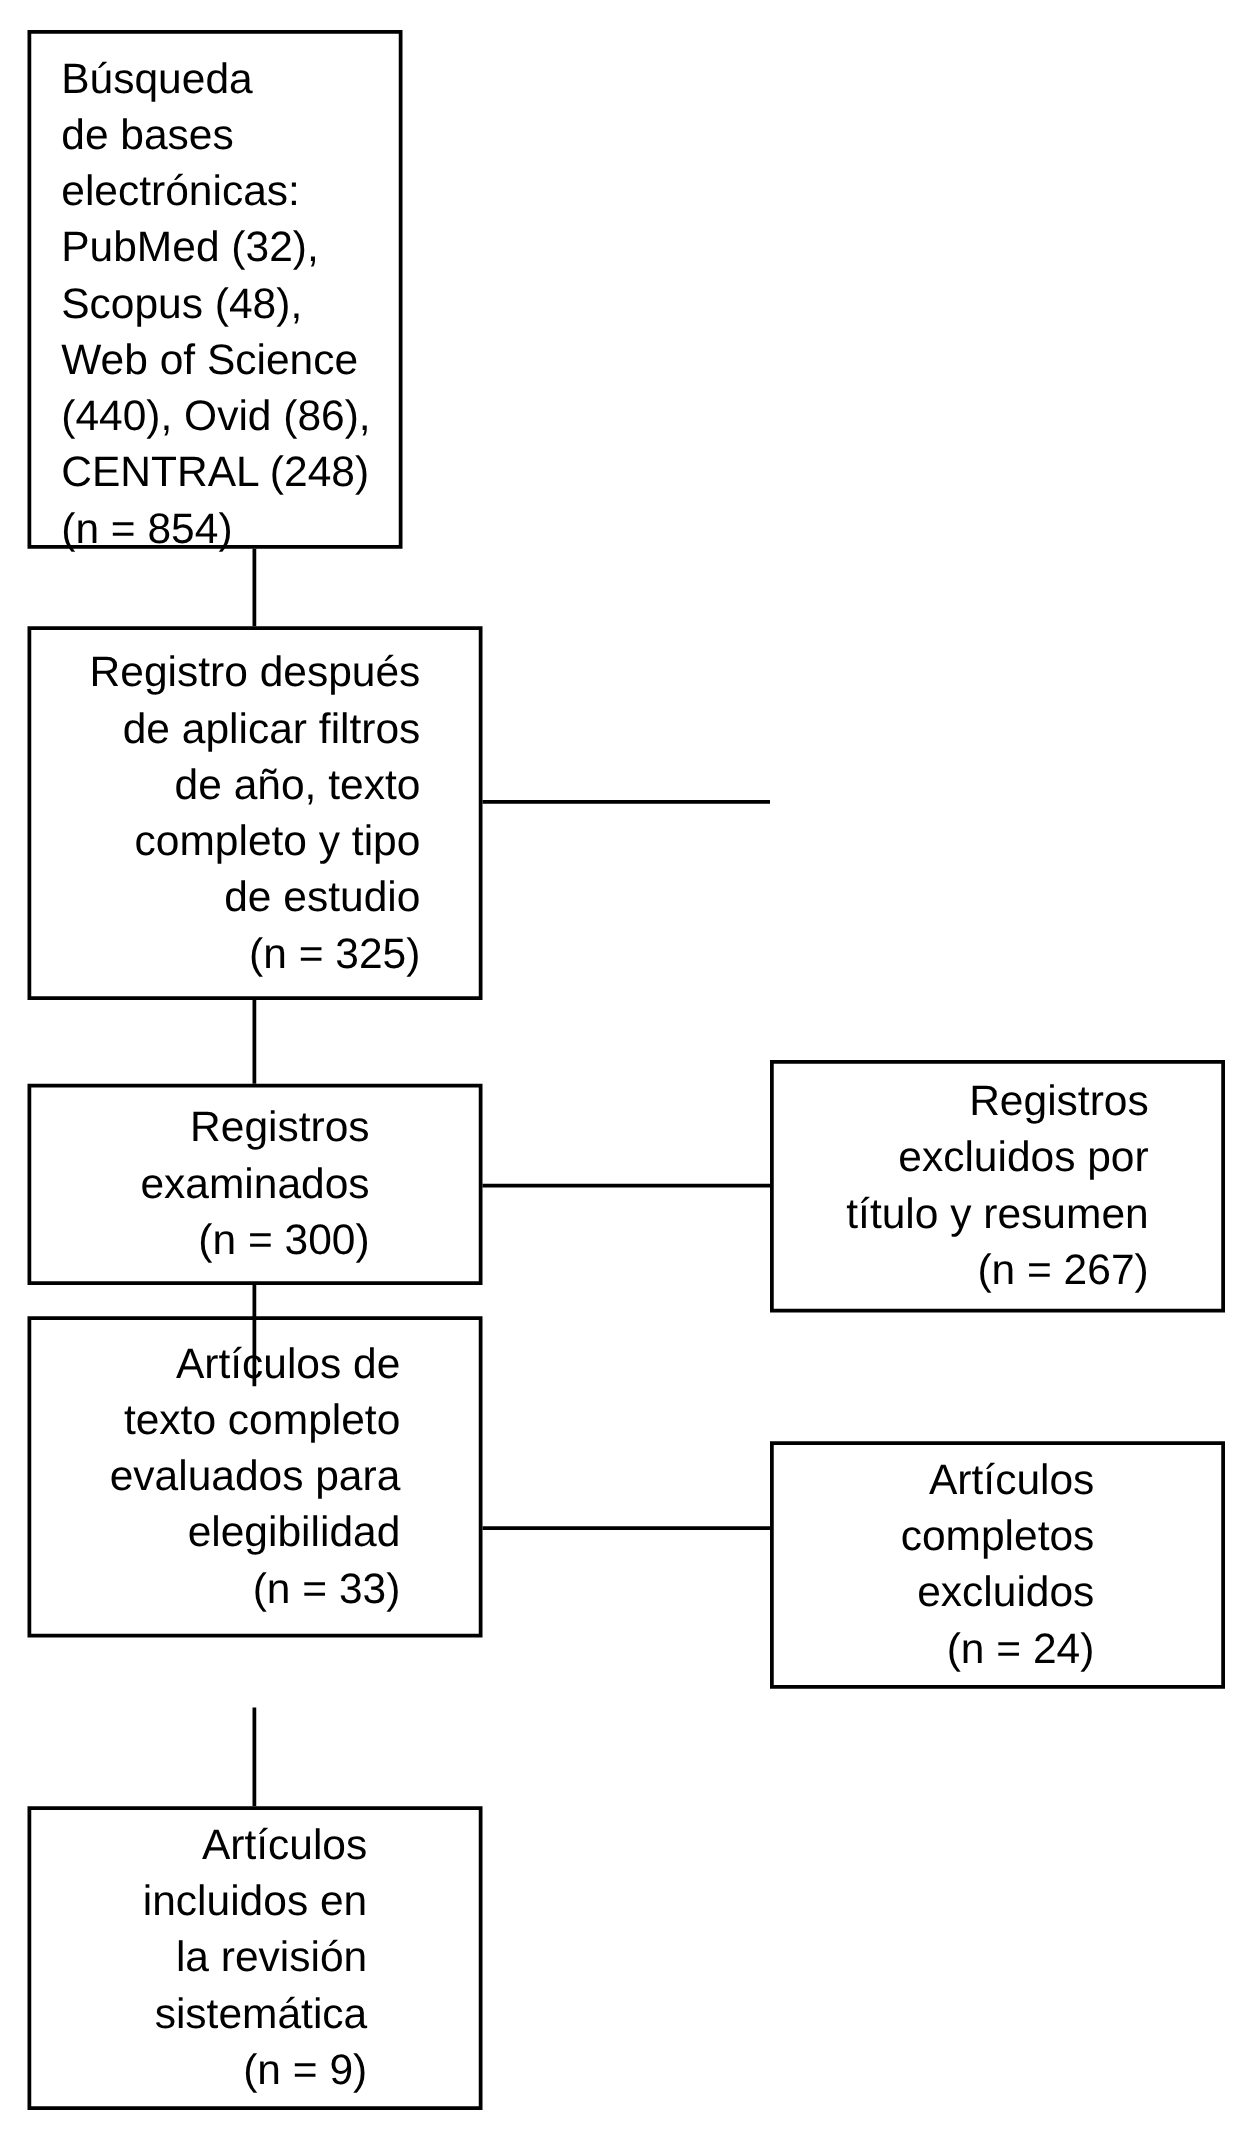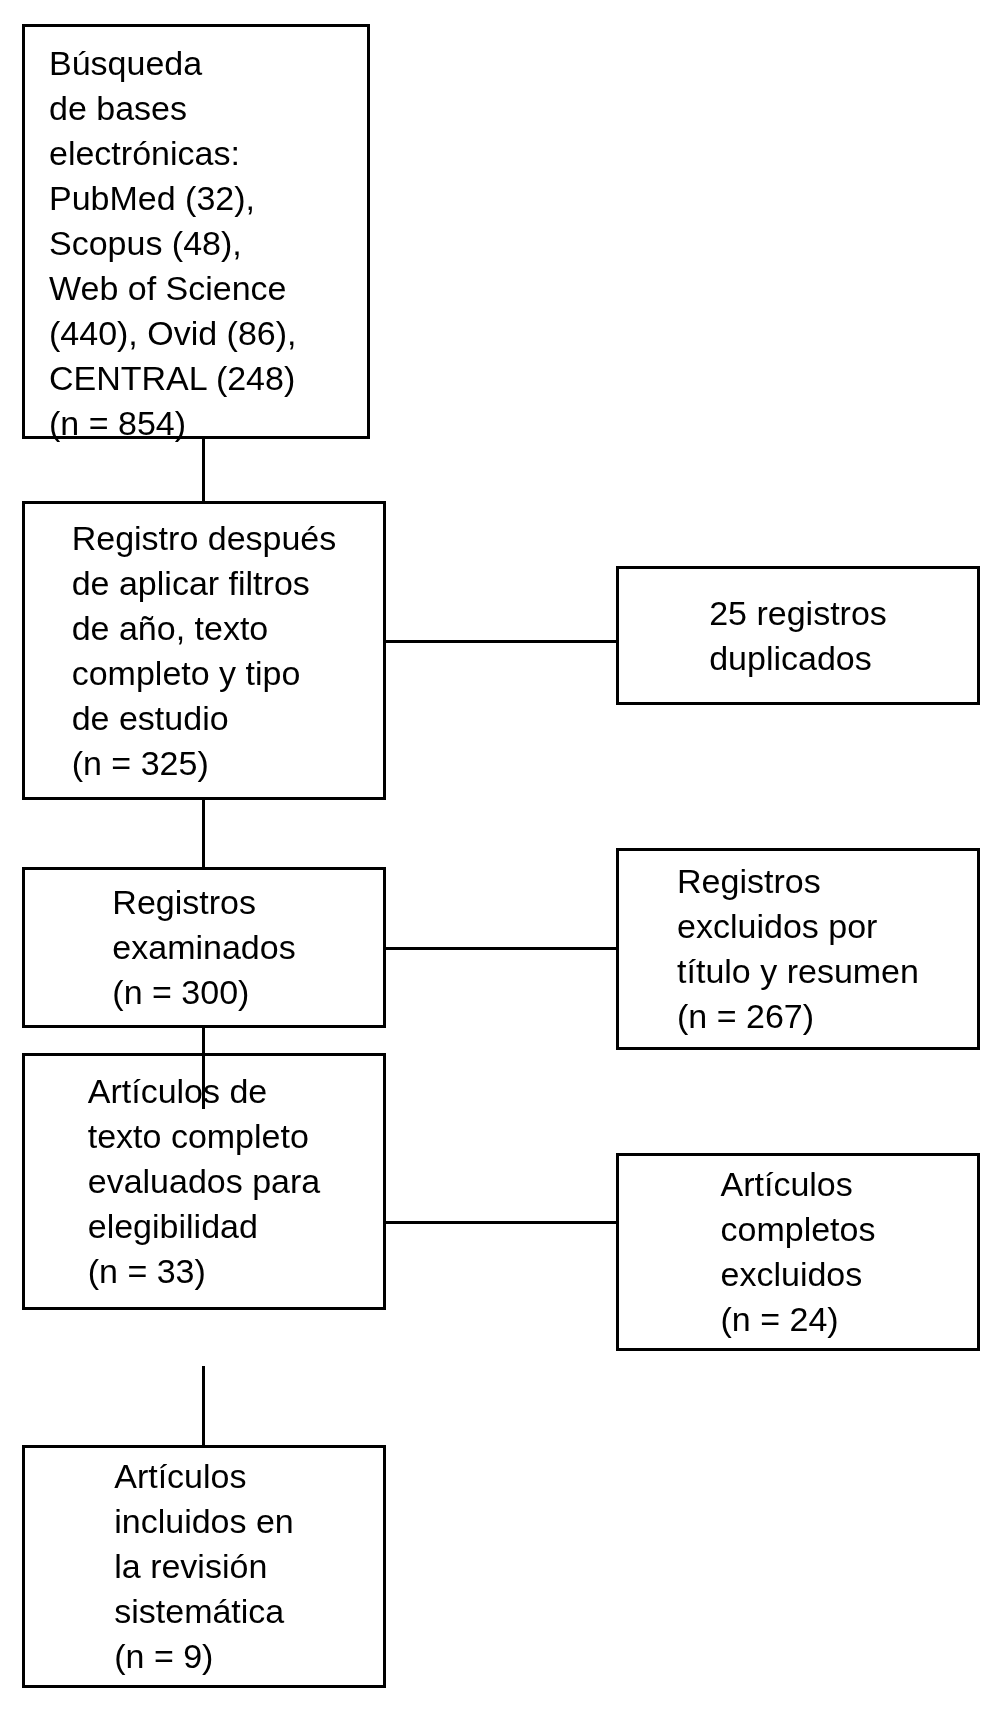--- a/index.html
+++ b/index.html
@@ -19,39 +19,39 @@
     position: absolute;
     box-sizing: border-box;
     border: 3px solid #000000;
     background: #ffffff;
     display: flex;
     align-items: center;
     justify-content: center;
   }
   .fbox .txt {
     white-space: pre;
-    text-align: left;
+    text-align: right;
     font-size: 34px;
     line-height: 45px;
     color: #000000;
   }
   .fbox.align-left {
     align-items: flex-start;
     justify-content: flex-start;
     padding: 14px 8px 8px 24px;
   }
   .fbox.align-left .txt {
     text-align: left;
   }
   .conn {
     position: absolute;
     background: #000000;
   }
   
-  #box-search   { left: 22px;  top: 24px;   width: 348px; height: 415px; }
+  #box-search   { left: 22px;  top: 24px;   width: 300px; height: 415px; }
   #box-filtered { left: 22px;  top: 501px;  width: 364px; height: 299px; }
   #box-screened { left: 22px;  top: 867px;  width: 364px; height: 161px; }
   #box-fulltext { left: 22px;  top: 1053px; width: 364px; height: 257px; }
   #box-included { left: 22px;  top: 1445px; width: 364px; height: 243px; }
   
   #box-duplicates        { left: 616px; top: 566px;  width: 364px; height: 139px; }
   #box-excluded-title    { left: 616px; top: 848px;  width: 364px; height: 202px; }
   #box-excluded-fulltext { left: 616px; top: 1153px; width: 364px; height: 198px; }
   
   #conn-v1 { left: 202px; top: 439px;  width: 3px; height: 62px; }
@@ -104,24 +104,20 @@
   </div>
 
   <div class="fbox" id="box-included">
     <span class="txt">Artículos
 incluidos en
 la revisión
 sistemática
 (n = 9)</span>
   </div>
 
-  <div class="fbox" id="box-duplicates">
-    <span class="txt">25 registros
-duplicados</span>
-  </div>
 
   <div class="fbox" id="box-excluded-title">
     <span class="txt">Registros
 excluidos por
 título y resumen
 (n = 267)</span>
   </div>
 
   <div class="fbox" id="box-excluded-fulltext">
     <span class="txt">Artículos

